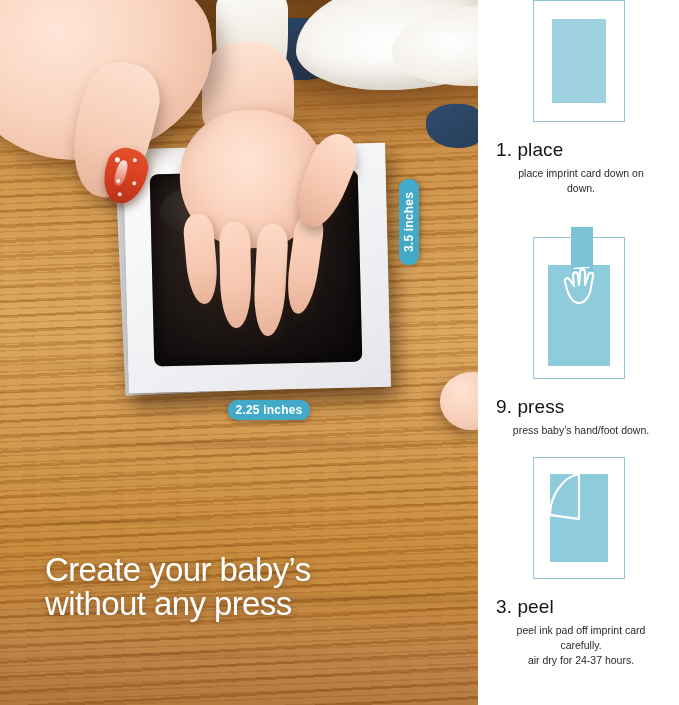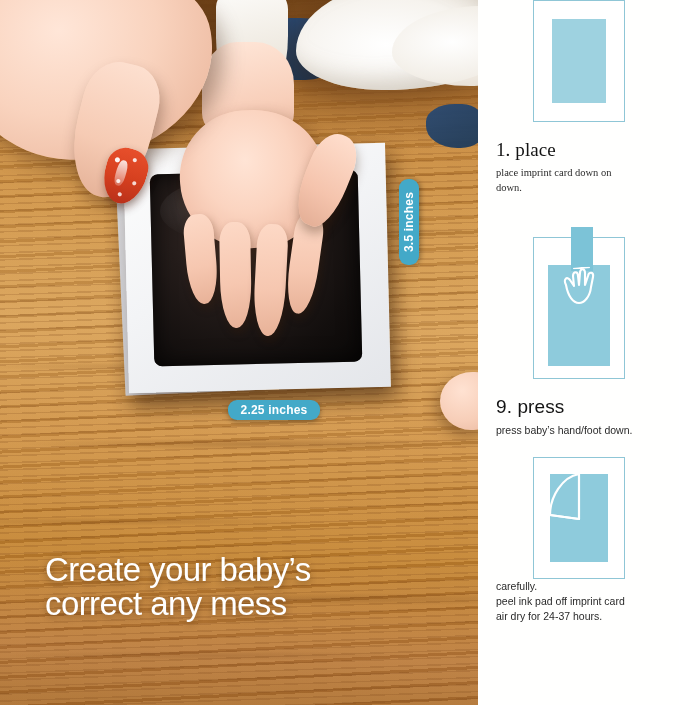--- a/index.html
+++ b/index.html
@@ -119,35 +119,35 @@
   .corner-finger{position:absolute;left:440px;top:372px;width:62px;height:58px;
     background:radial-gradient(ellipse at 36% 32%,#ffe2d2 0%,#f7ceb8 55%,#e6b49b 100%);
     border-radius:52% 44% 46% 50%/50% 48% 52% 50%;
     box-shadow:-4px 6px 14px rgba(55,26,8,.35);}
 
   
   .badge{position:absolute;background:#43a9c8;color:#fff;
     border-radius:9px;font-weight:700;letter-spacing:.2px;
     text-align:center;white-space:nowrap;
     box-shadow:0 2px 5px rgba(0,0,0,.30);}
-  .badge-h{left:228px;top:400px;width:92px;height:20px;line-height:20px;font-size:12px;}
+  .badge-h{left:228px;top:400px;width:82px;height:20px;line-height:20px;font-size:12px;}
   .badge-v{left:366px;top:212px;width:86px;height:20px;line-height:20px;font-size:12px;
     transform:rotate(-90deg);transform-origin:50% 50%;}
 
   
   .headline{position:absolute;left:45px;top:553px;width:400px;
     color:#fff;font-weight:400;font-size:33px;line-height:1.04;
     letter-spacing:-.6px;
     text-shadow:0 2px 7px rgba(60,30,8,.45);}
   .headline div{white-space:nowrap;}
 
   
   .panel{position:absolute;left:478px;top:0;width:201px;height:705px;background:#fffffe;}
   .step{position:absolute;left:0;width:201px;}
-  .s1{top:0;font-family:Liberation Serif, serif;}
+  .s1{top:0;}
   .s2{top:237px;}
   .s3{top:457px;}
 
   .illus{position:relative;margin:0 auto;width:92px;height:122px;}
   .illus.tall{height:142px;}
   .card-outline{position:absolute;left:0;top:0;width:100%;height:100%;
     border:1.2px solid #8fc6d6;background:#fff;box-sizing:border-box;}
   .ink-fill{position:absolute;left:19px;top:19px;right:19px;bottom:19px;background:#9ed2e0;}
 
   
@@ -156,21 +156,21 @@
   .wrist-line{position:absolute;left:40px;top:30px;width:17px;height:0;border-top:2px solid #fff;
     border-radius:2px;transform:rotate(-4deg);}
   .hand2{position:absolute;left:24px;top:28px;width:50px;height:42px;}
 
   
   .ink-fill3{position:absolute;left:17px;top:17px;right:17px;bottom:17px;background:#8ecbdc;}
 
   .step-title{margin:17px 0 5px 18px;font-size:19px;color:#141414;font-weight:400;
     letter-spacing:.1px;}
   .step-body{margin:0 0 0 18px;font-size:10.5px;color:#2a2a2a;line-height:1.42;
-    padding-right:13px;}
+    padding-right:13px;text-align:center;}
   .step-body div{white-space:nowrap;}
 </style>
 </head>
 <body>
 
 <div id="root">
 
   <div class="photo">
     <div class="wood"></div>
     <div class="grain"></div>
@@ -204,21 +204,21 @@
       <div class="anail-shine"></div>
     </div>
 
     <div class="corner-finger"></div>
 
     <div class="badge badge-h">2.25 inches</div>
     <div class="badge badge-v">3.5 inches</div>
 
     <div class="headline">
       <div>Create your baby’s</div>
-      <div>correct any mess</div>
+      <div>without any press</div>
     </div>
   </div>
 
   <div class="panel">
 
     <div class="step s1">
       <div class="illus">
         <div class="card-outline"></div>
         <div class="ink-fill"></div>
       </div>
@@ -249,21 +249,22 @@
 
     <div class="step s3">
       <div class="illus">
         <div class="card-outline"></div>
         <div class="ink-fill3"></div>
         <svg style="position:absolute;left:0;top:0;width:92px;height:122px;" viewBox="0 0 92 122">
           <path d="M46 17 L46 62 L17 58 C17 40,29 20,46 17 Z" fill="#8ecbdc" stroke="#ffffff" stroke-width="2.2" stroke-linejoin="round"></path>
           <path d="M46 62 L17 58" fill="none" stroke="#ffffff" stroke-width="2.2" stroke-linecap="round"></path>
         </svg>
       </div>
+      <div class="step-title">3. peel</div>
       <div class="step-body">
+        <div>peel ink pad off imprint card</div>
         <div>carefully.</div>
-        <div>peel ink pad off imprint card</div>
         <div>air dry for 24-37 hours.</div>
       </div>
     </div>
 
   </div>
 </div>
 
 </body></html>

